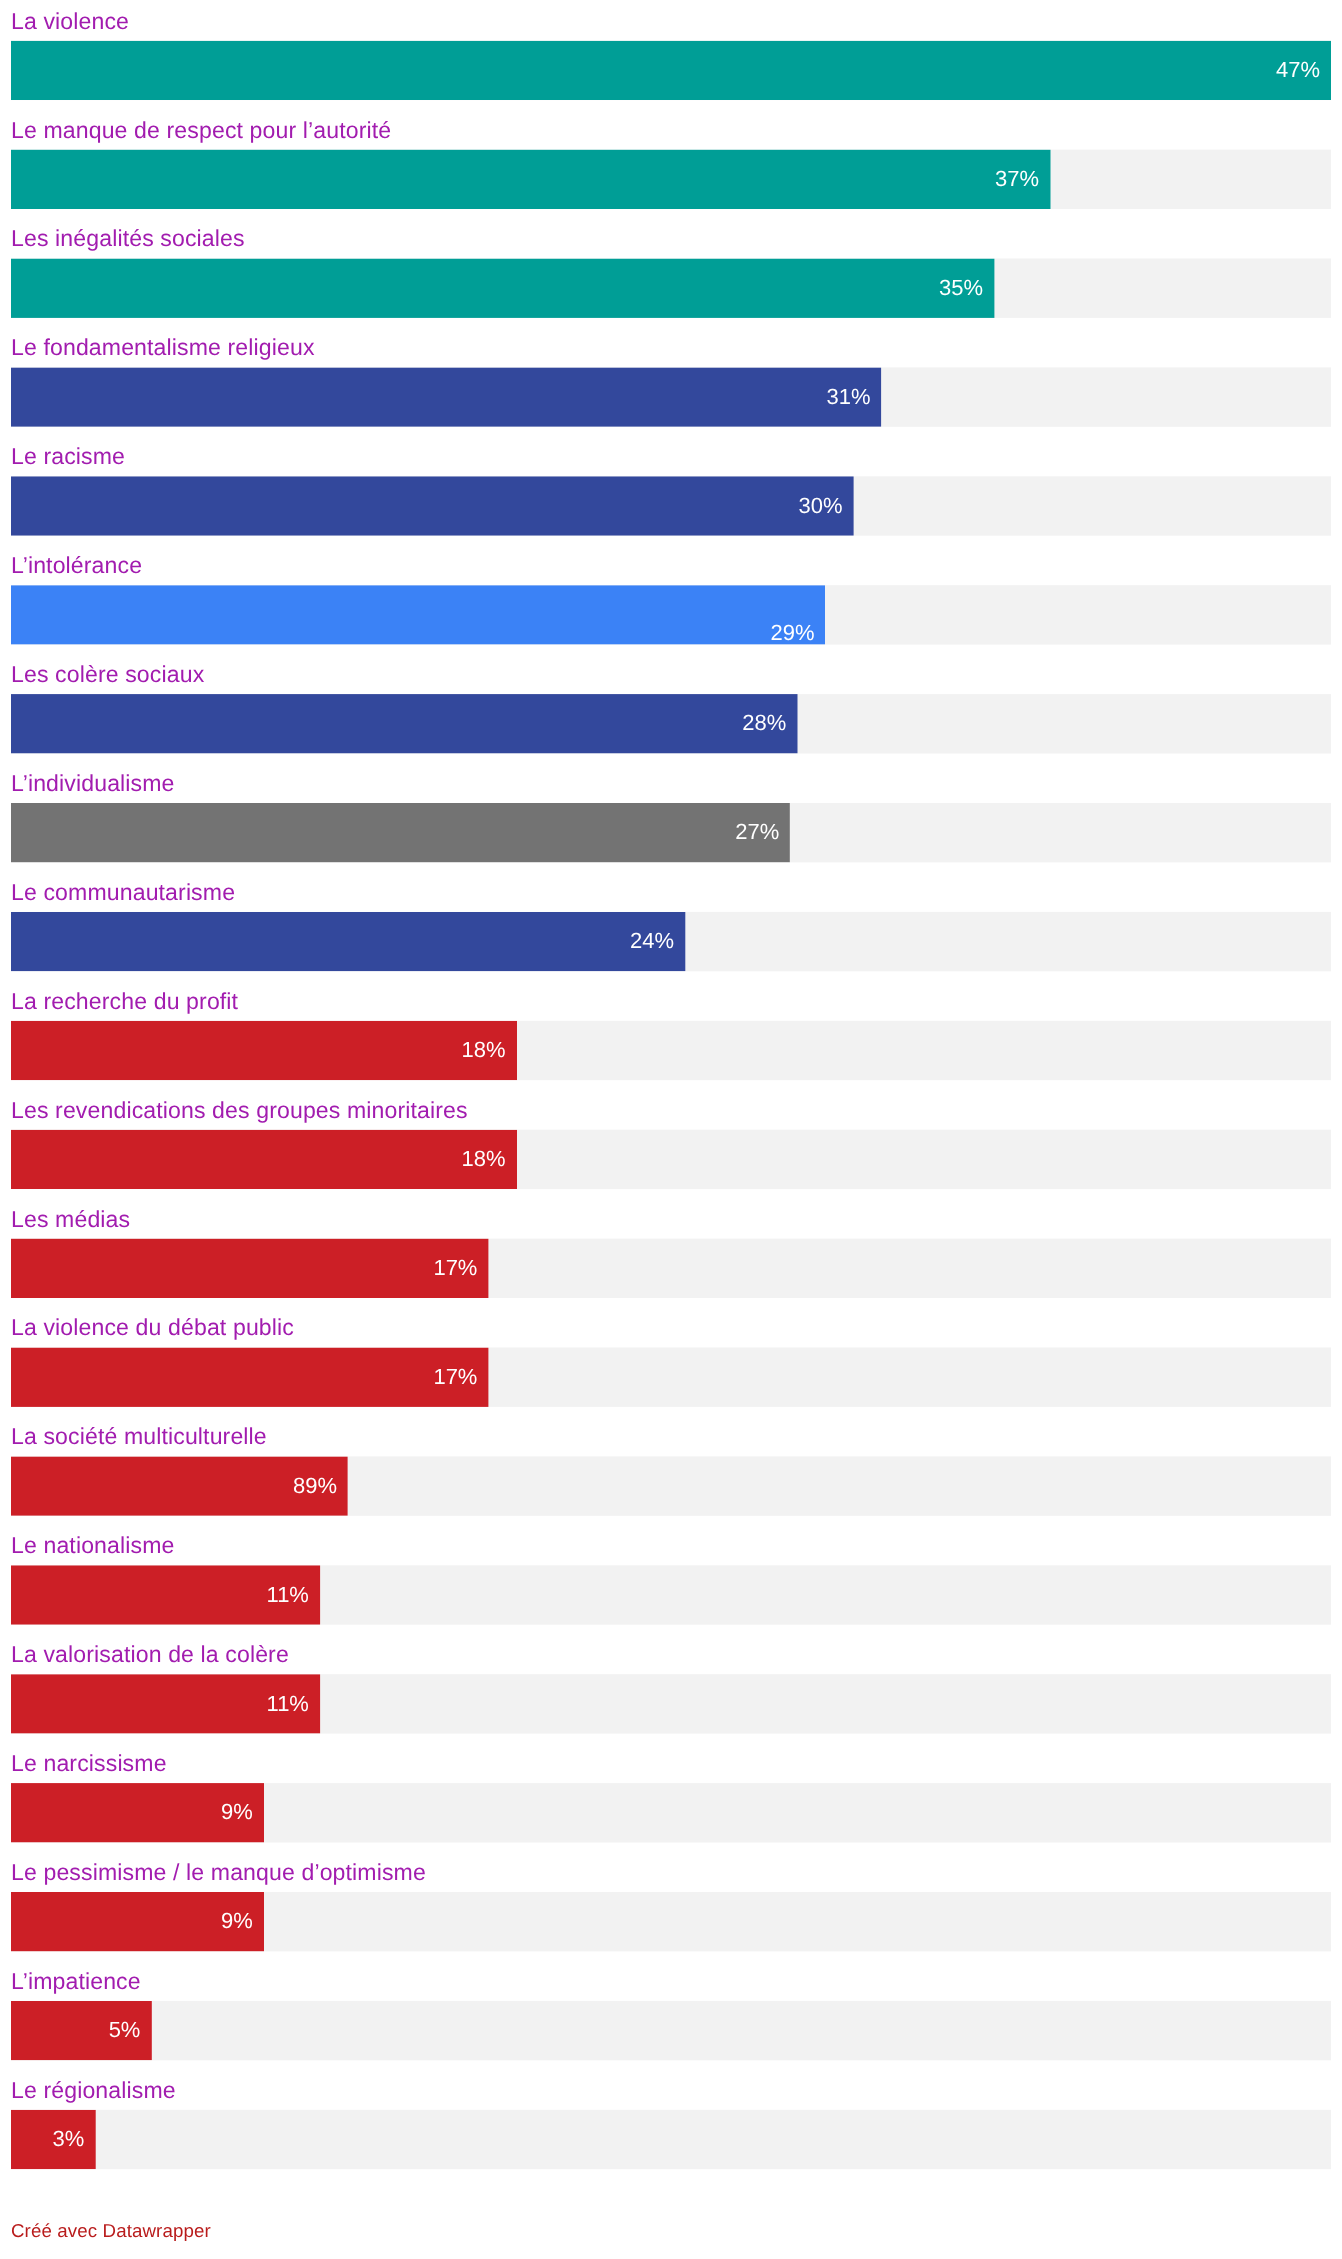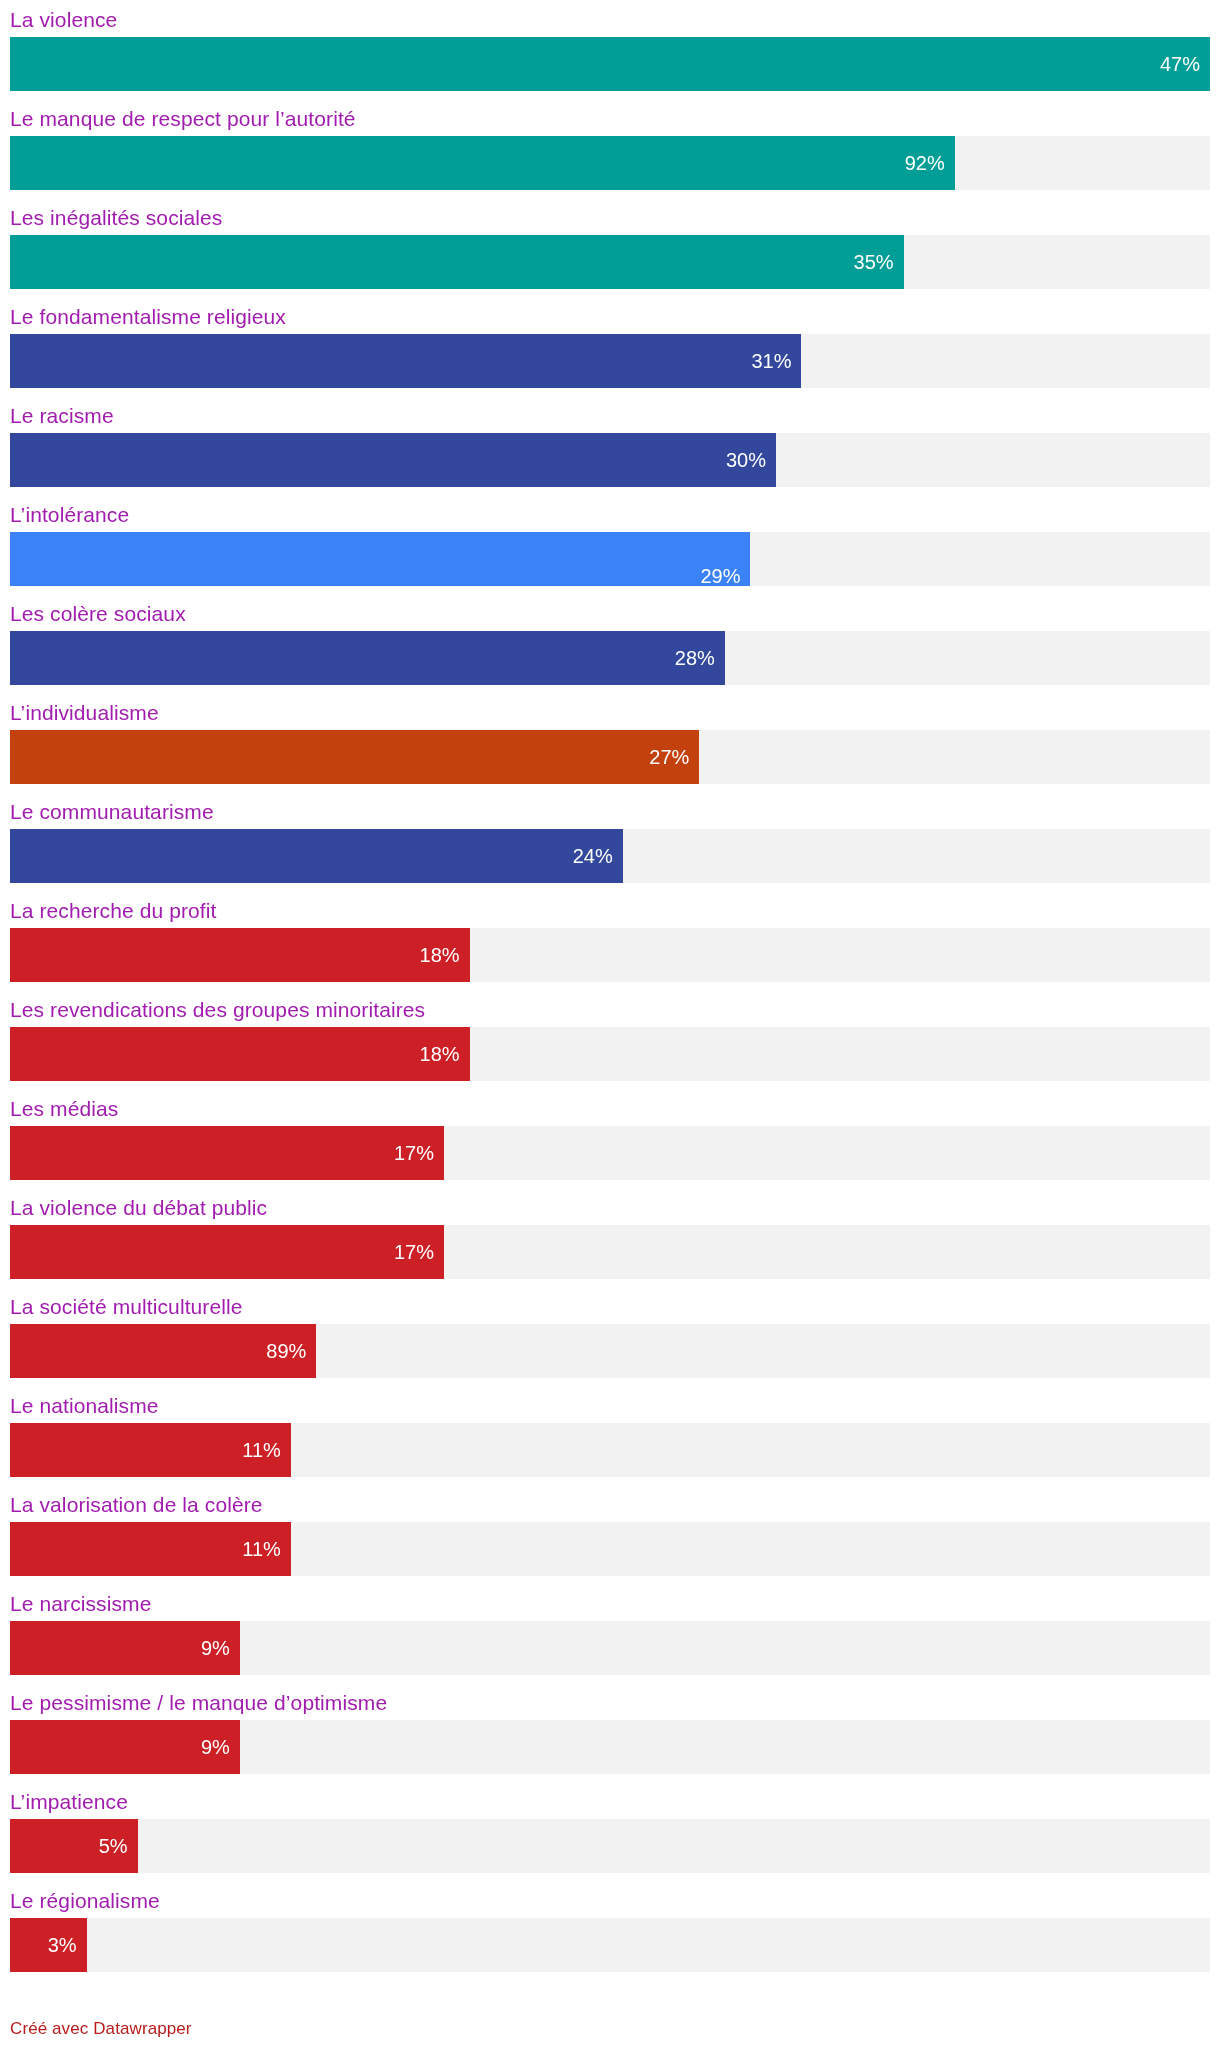--- a/index.html
+++ b/index.html
@@ -83,21 +83,21 @@
           <div class="bar-fill" style="width: 100%; background: rgb(0, 158, 150);">
             <span class="bar-value">47%</span>
           </div>
         </div>
       </div>
       <div class="row-gap"></div>
       <div class="bar-row">
         <div class="bar-label">Le manque de respect pour l’autorité</div>
         <div class="bar-track">
           <div class="bar-fill" style="width: 78.7234%; background: rgb(0, 158, 150);">
-            <span class="bar-value">92%</span>
+            <span class="bar-value">37%</span>
           </div>
         </div>
       </div>
       <div class="row-gap"></div>
       <div class="bar-row">
         <div class="bar-label">Les inégalités sociales</div>
         <div class="bar-track">
           <div class="bar-fill" style="width: 74.4681%; background: rgb(0, 158, 150);">
             <span class="bar-value">35%</span>
           </div>
@@ -136,21 +136,21 @@
         <div class="bar-track">
           <div class="bar-fill" style="width: 59.5745%; background: rgb(51, 72, 156);">
             <span class="bar-value">28%</span>
           </div>
         </div>
       </div>
       <div class="row-gap"></div>
       <div class="bar-row">
         <div class="bar-label">L’individualisme</div>
         <div class="bar-track">
-          <div class="bar-fill" style="width: 57.4468%; background: #c2410c;">
+          <div class="bar-fill" style="width: 57.4468%; background: #737373; padding-left: 19px;">
             <span class="bar-value">27%</span>
           </div>
         </div>
       </div>
       <div class="row-gap"></div>
       <div class="bar-row">
         <div class="bar-label">Le communautarisme</div>
         <div class="bar-track">
           <div class="bar-fill" style="width: 51.0638%; background: rgb(51, 72, 156);">
             <span class="bar-value">24%</span>

